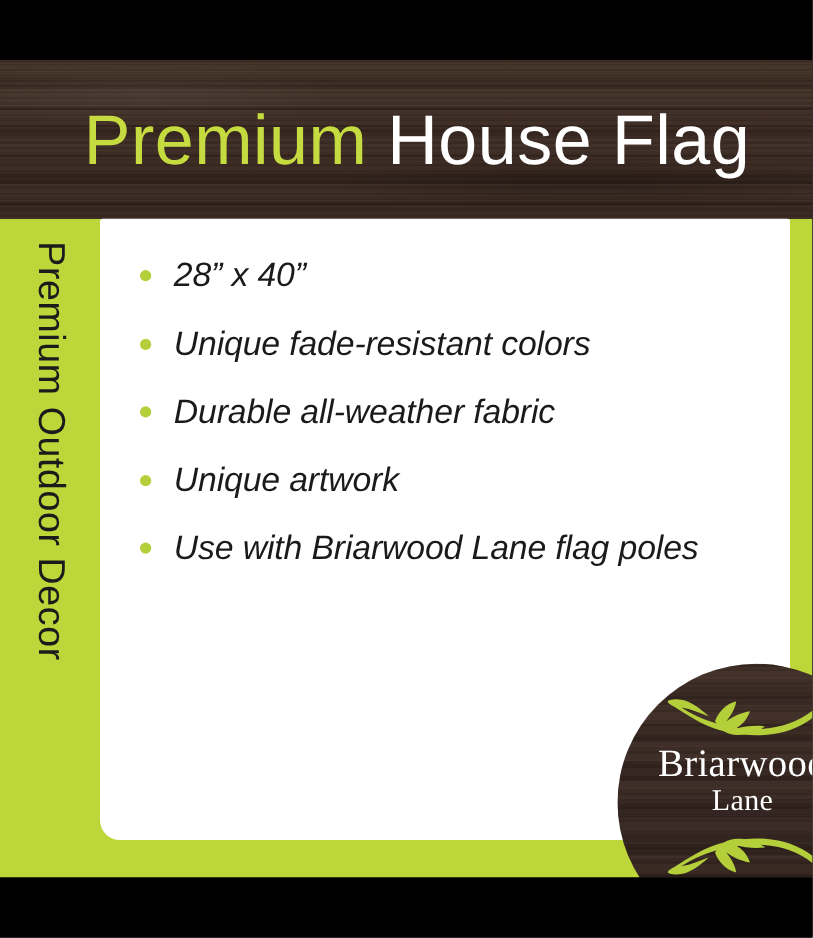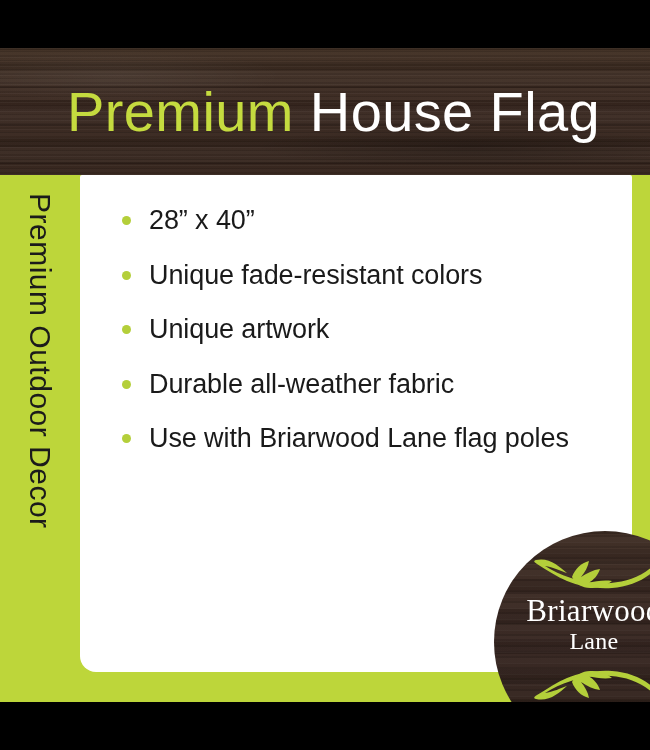--- a/index.html
+++ b/index.html
@@ -118,26 +118,27 @@
     top: 175px;
     width: 552px;
     height: 497px;
     background: #ffffff;
     border-radius: 2px 2px 2px 16px;
     z-index: 2;
   }
 
   .bullets {
     position: absolute;
-    left: 42px;
+    left: 32px;
     top: 28px;
     right: 16px;
     margin: 0;
     padding: 0;
     list-style: none;
+    font-style: italic;
   }
   .bullet {
     position: relative;
     padding-left: 27px;
     margin-bottom: 20px;
     font-size: 27px;
     font-weight: 400;
     color: #1a1a1a;
     line-height: 1.28;
     letter-spacing: -0.1px;
@@ -245,25 +246,25 @@
       <li class="bullet">
         <span class="bullet-dot"></span>
         <span>28” x 40”</span>
       </li>
       <li class="bullet">
         <span class="bullet-dot"></span>
         <span>Unique fade-resistant colors</span>
       </li>
       <li class="bullet">
         <span class="bullet-dot"></span>
+        <span>Durable all-weather fabric</span>
+      </li>
+      <li class="bullet">
+        <span class="bullet-dot"></span>
         <span>Unique artwork</span>
-      </li>
-      <li class="bullet">
-        <span class="bullet-dot"></span>
-        <span>Durable all-weather fabric</span>
       </li>
       <li class="bullet">
         <span class="bullet-dot"></span>
         <span>Use with Briarwood Lane flag poles</span>
       </li>
     </ul>
   </div>
 
   <div class="logo-badge">
     <div class="logo-inner">

